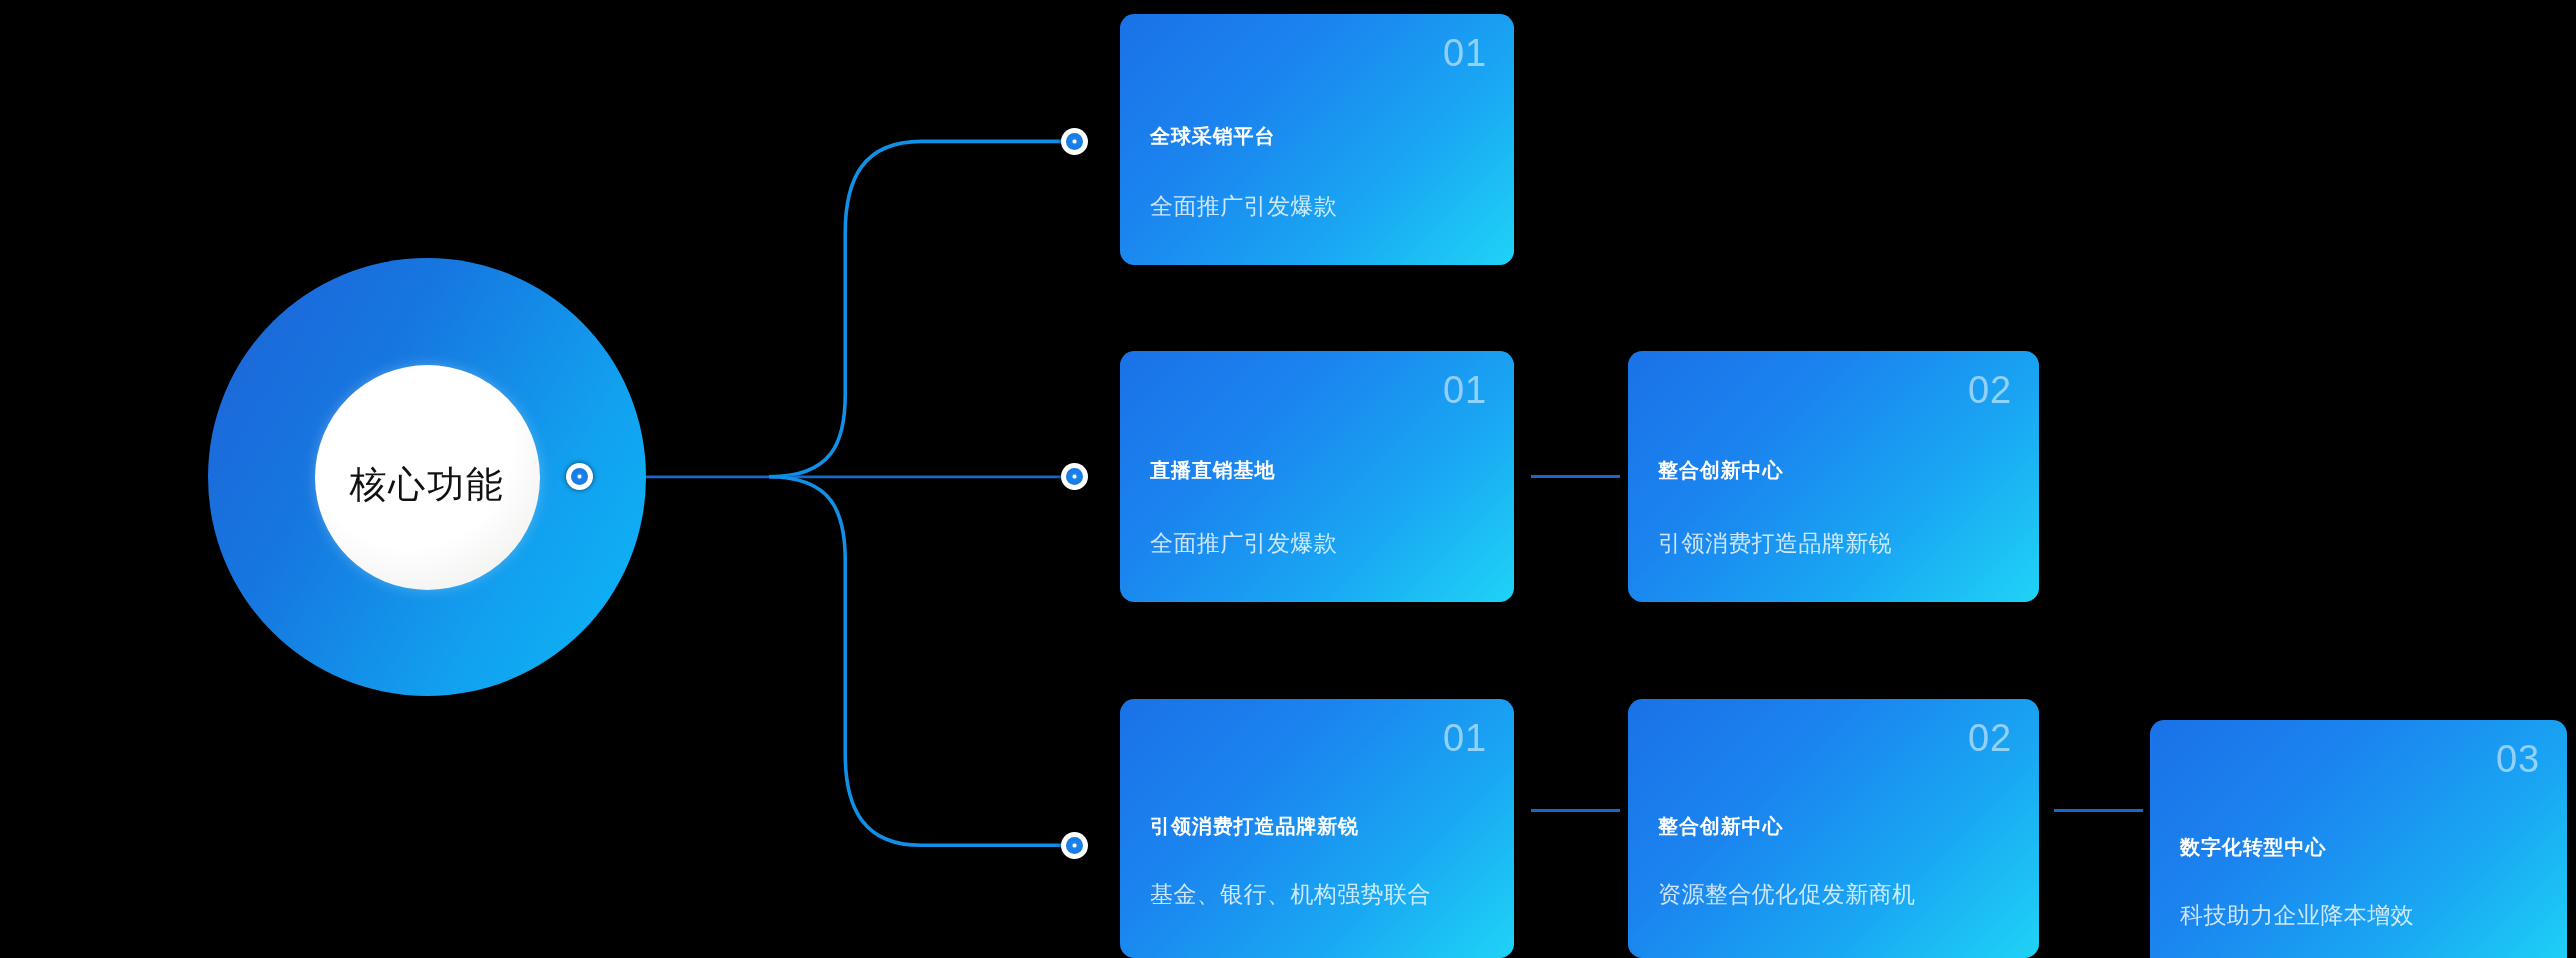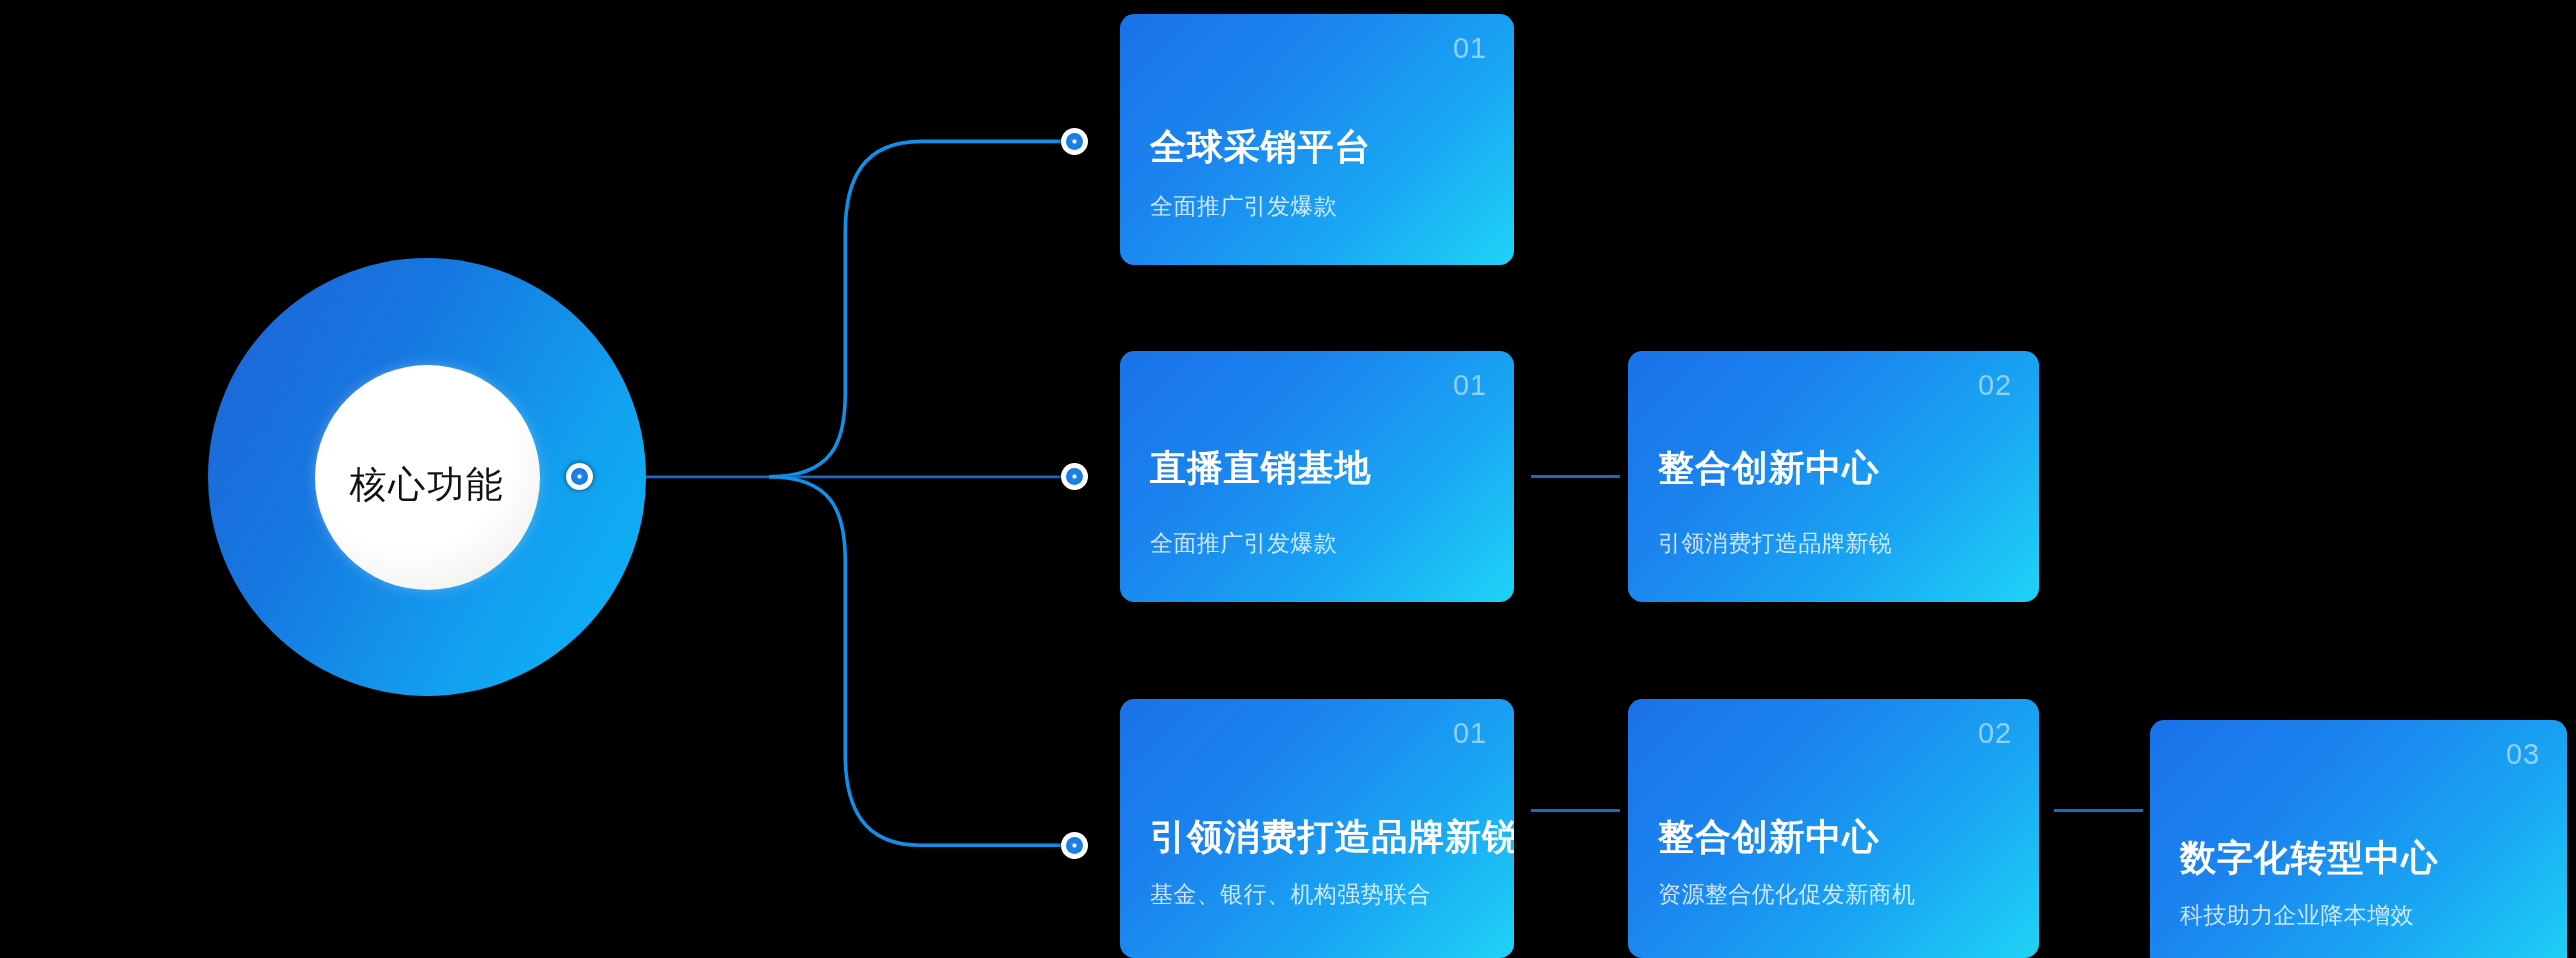--- a/index.html
+++ b/index.html
@@ -88,47 +88,47 @@
     border-radius: 14.3px;
     background: linear-gradient(135deg, #1a72e8 0%, #1b84ef 34%, #19a7f3 68%, #1fd3f6 100%);
     overflow: hidden;
     box-sizing: border-box;
     padding: 0 30px;
   }
   .card-num {
     position: absolute;
     right: 27px;
     top: 19.7px;
-    font-size: 29px;
+    font-size: 38px;
     color: rgba(255,255,255,0.52);
     letter-spacing: 0.9px;
     line-height: 1;
   }
   .card-title {
     position: absolute;
     left: 30px;
-    font-size: 36px;
+    font-size: 20px;
     font-weight: bold;
     color: #ffffff;
     letter-spacing: 0.9px;
     white-space: nowrap;
   }
   .card-sub {
     position: absolute;
     left: 30px;
     font-size: 23px;
     color: rgba(255,255,255,0.78);
     letter-spacing: 0.4px;
     white-space: nowrap;
   }
 
   
   .r1 .card-title { top: 109px; }
   .r1 .card-sub   { top: 177px; }
-  .r2 .card-title { top: 93px; }
+  .r2 .card-title { top: 106px; }
   .r2 .card-sub   { top: 177px; }
   .r3 .card-title { top: 114px; }
   .r3 .card-sub   { top: 180px; }
 
   
   .sib-link {
     position: absolute;
     height: 2.7px;
     background: #1668c9;
   }

